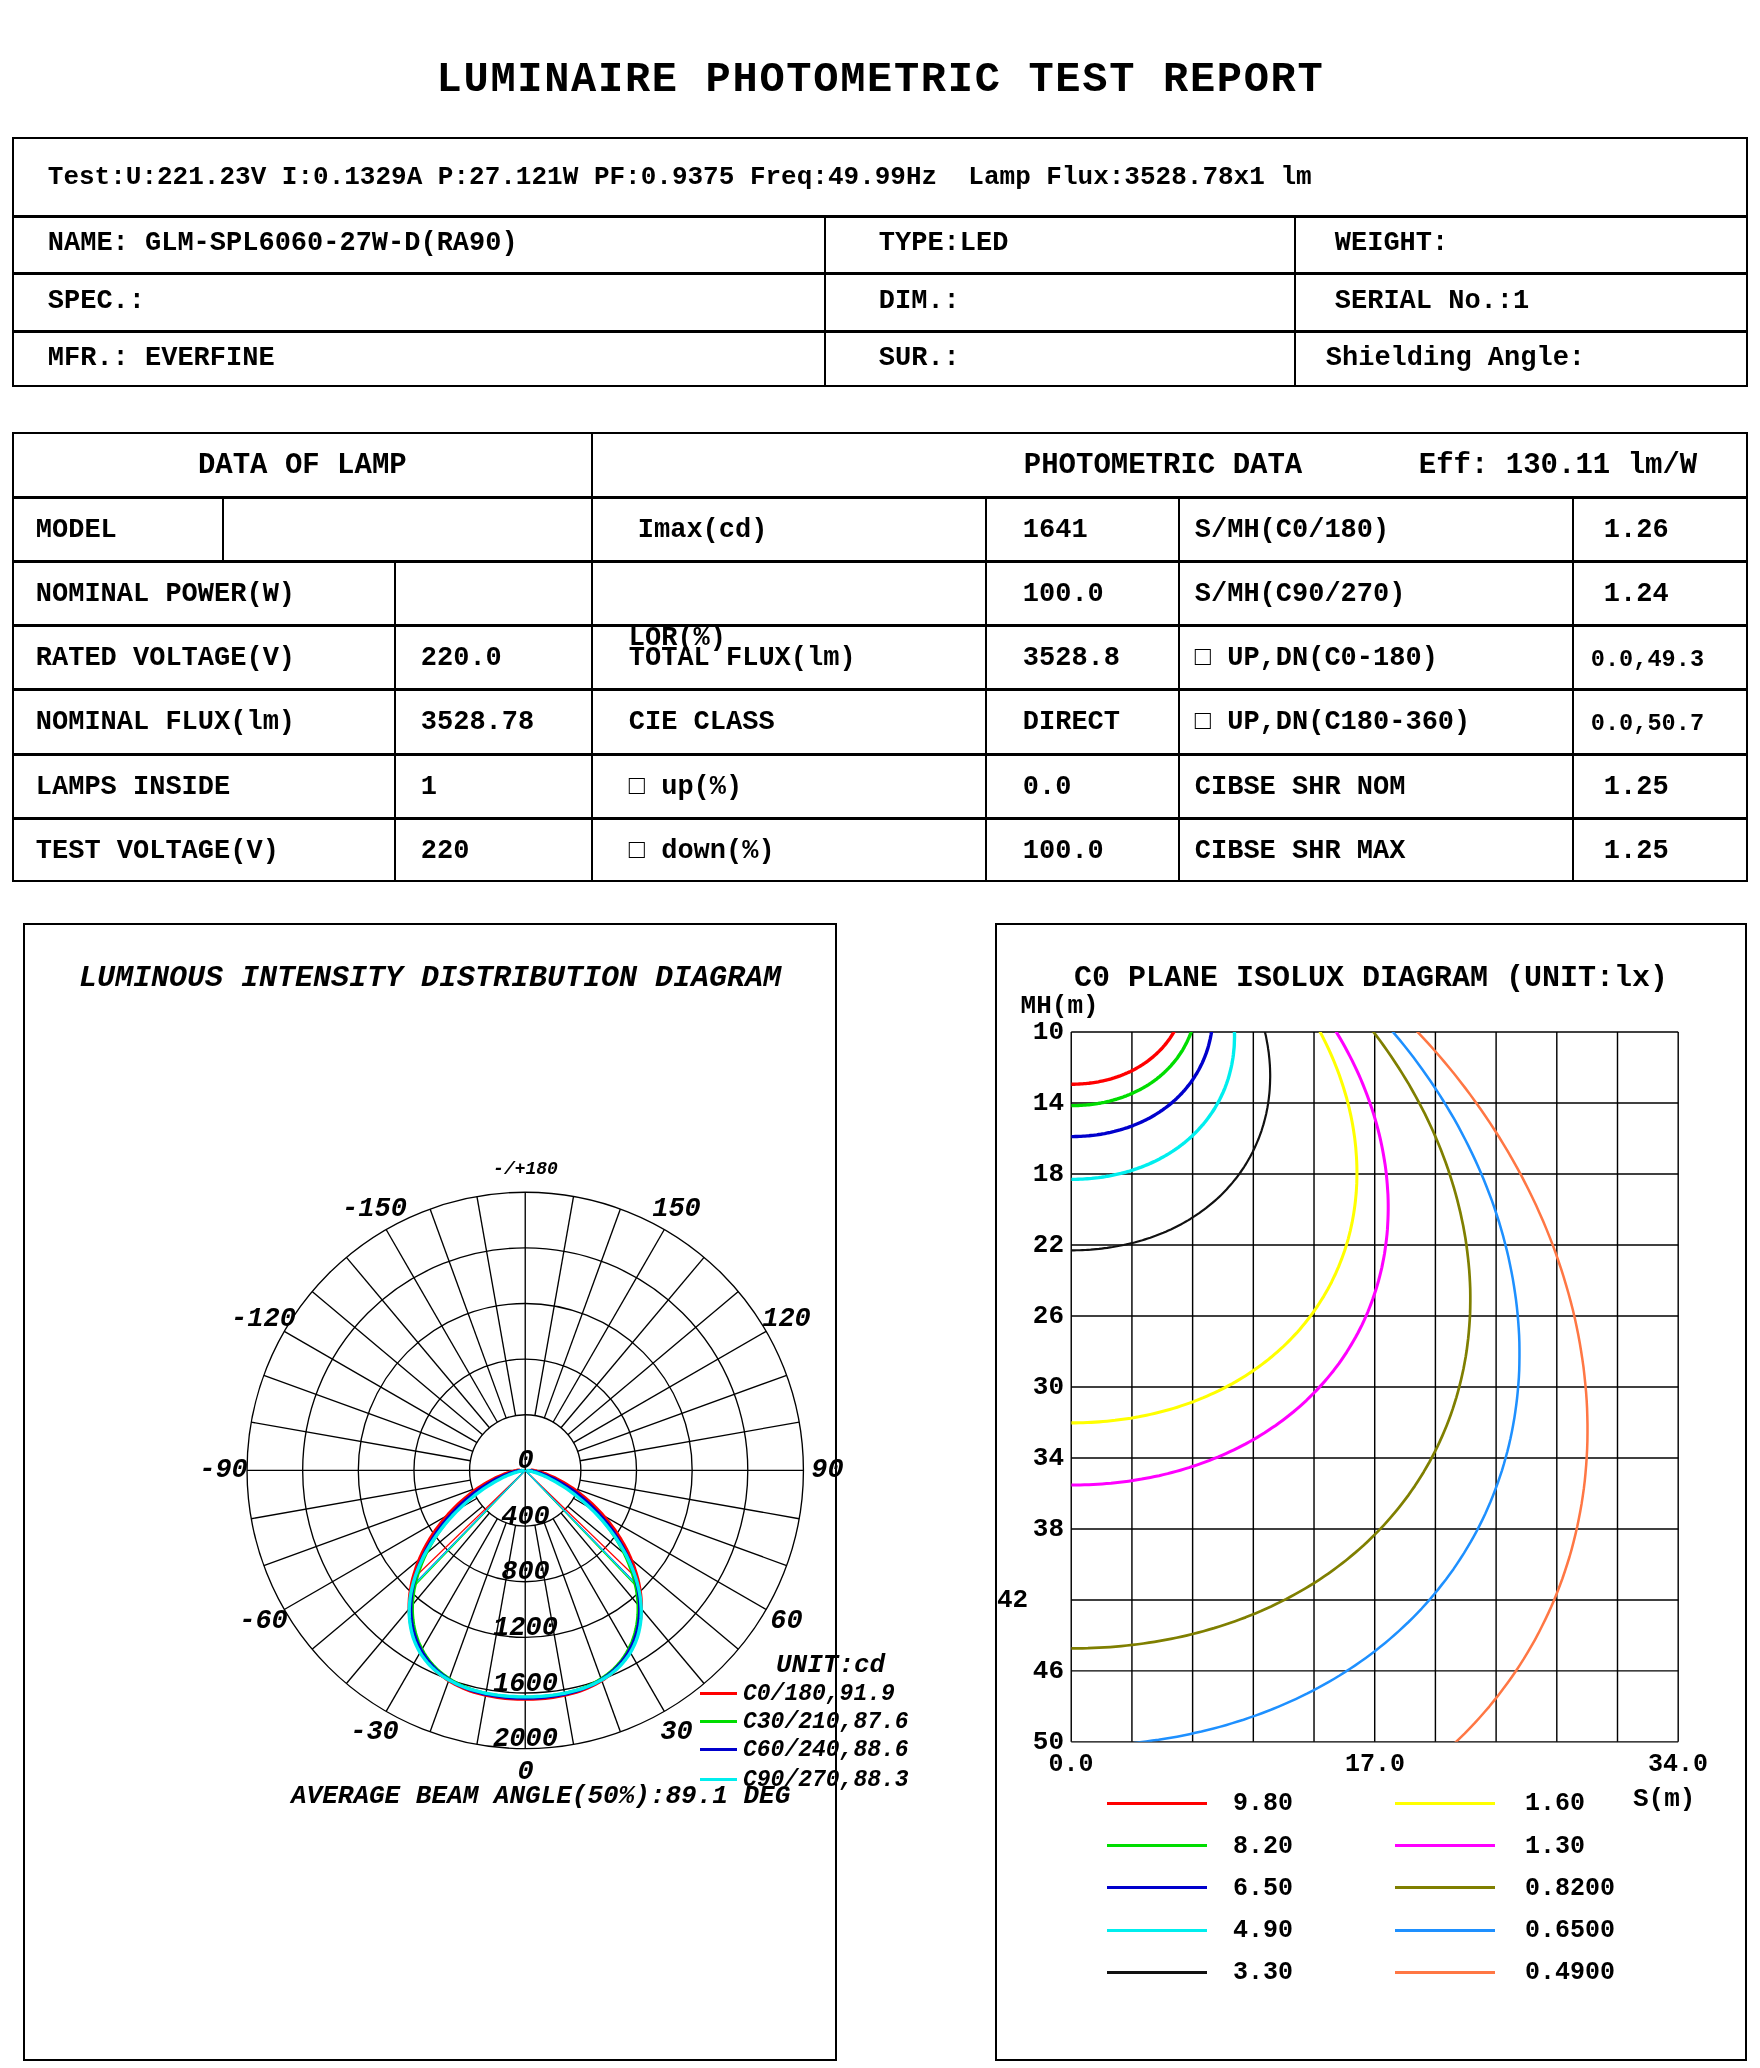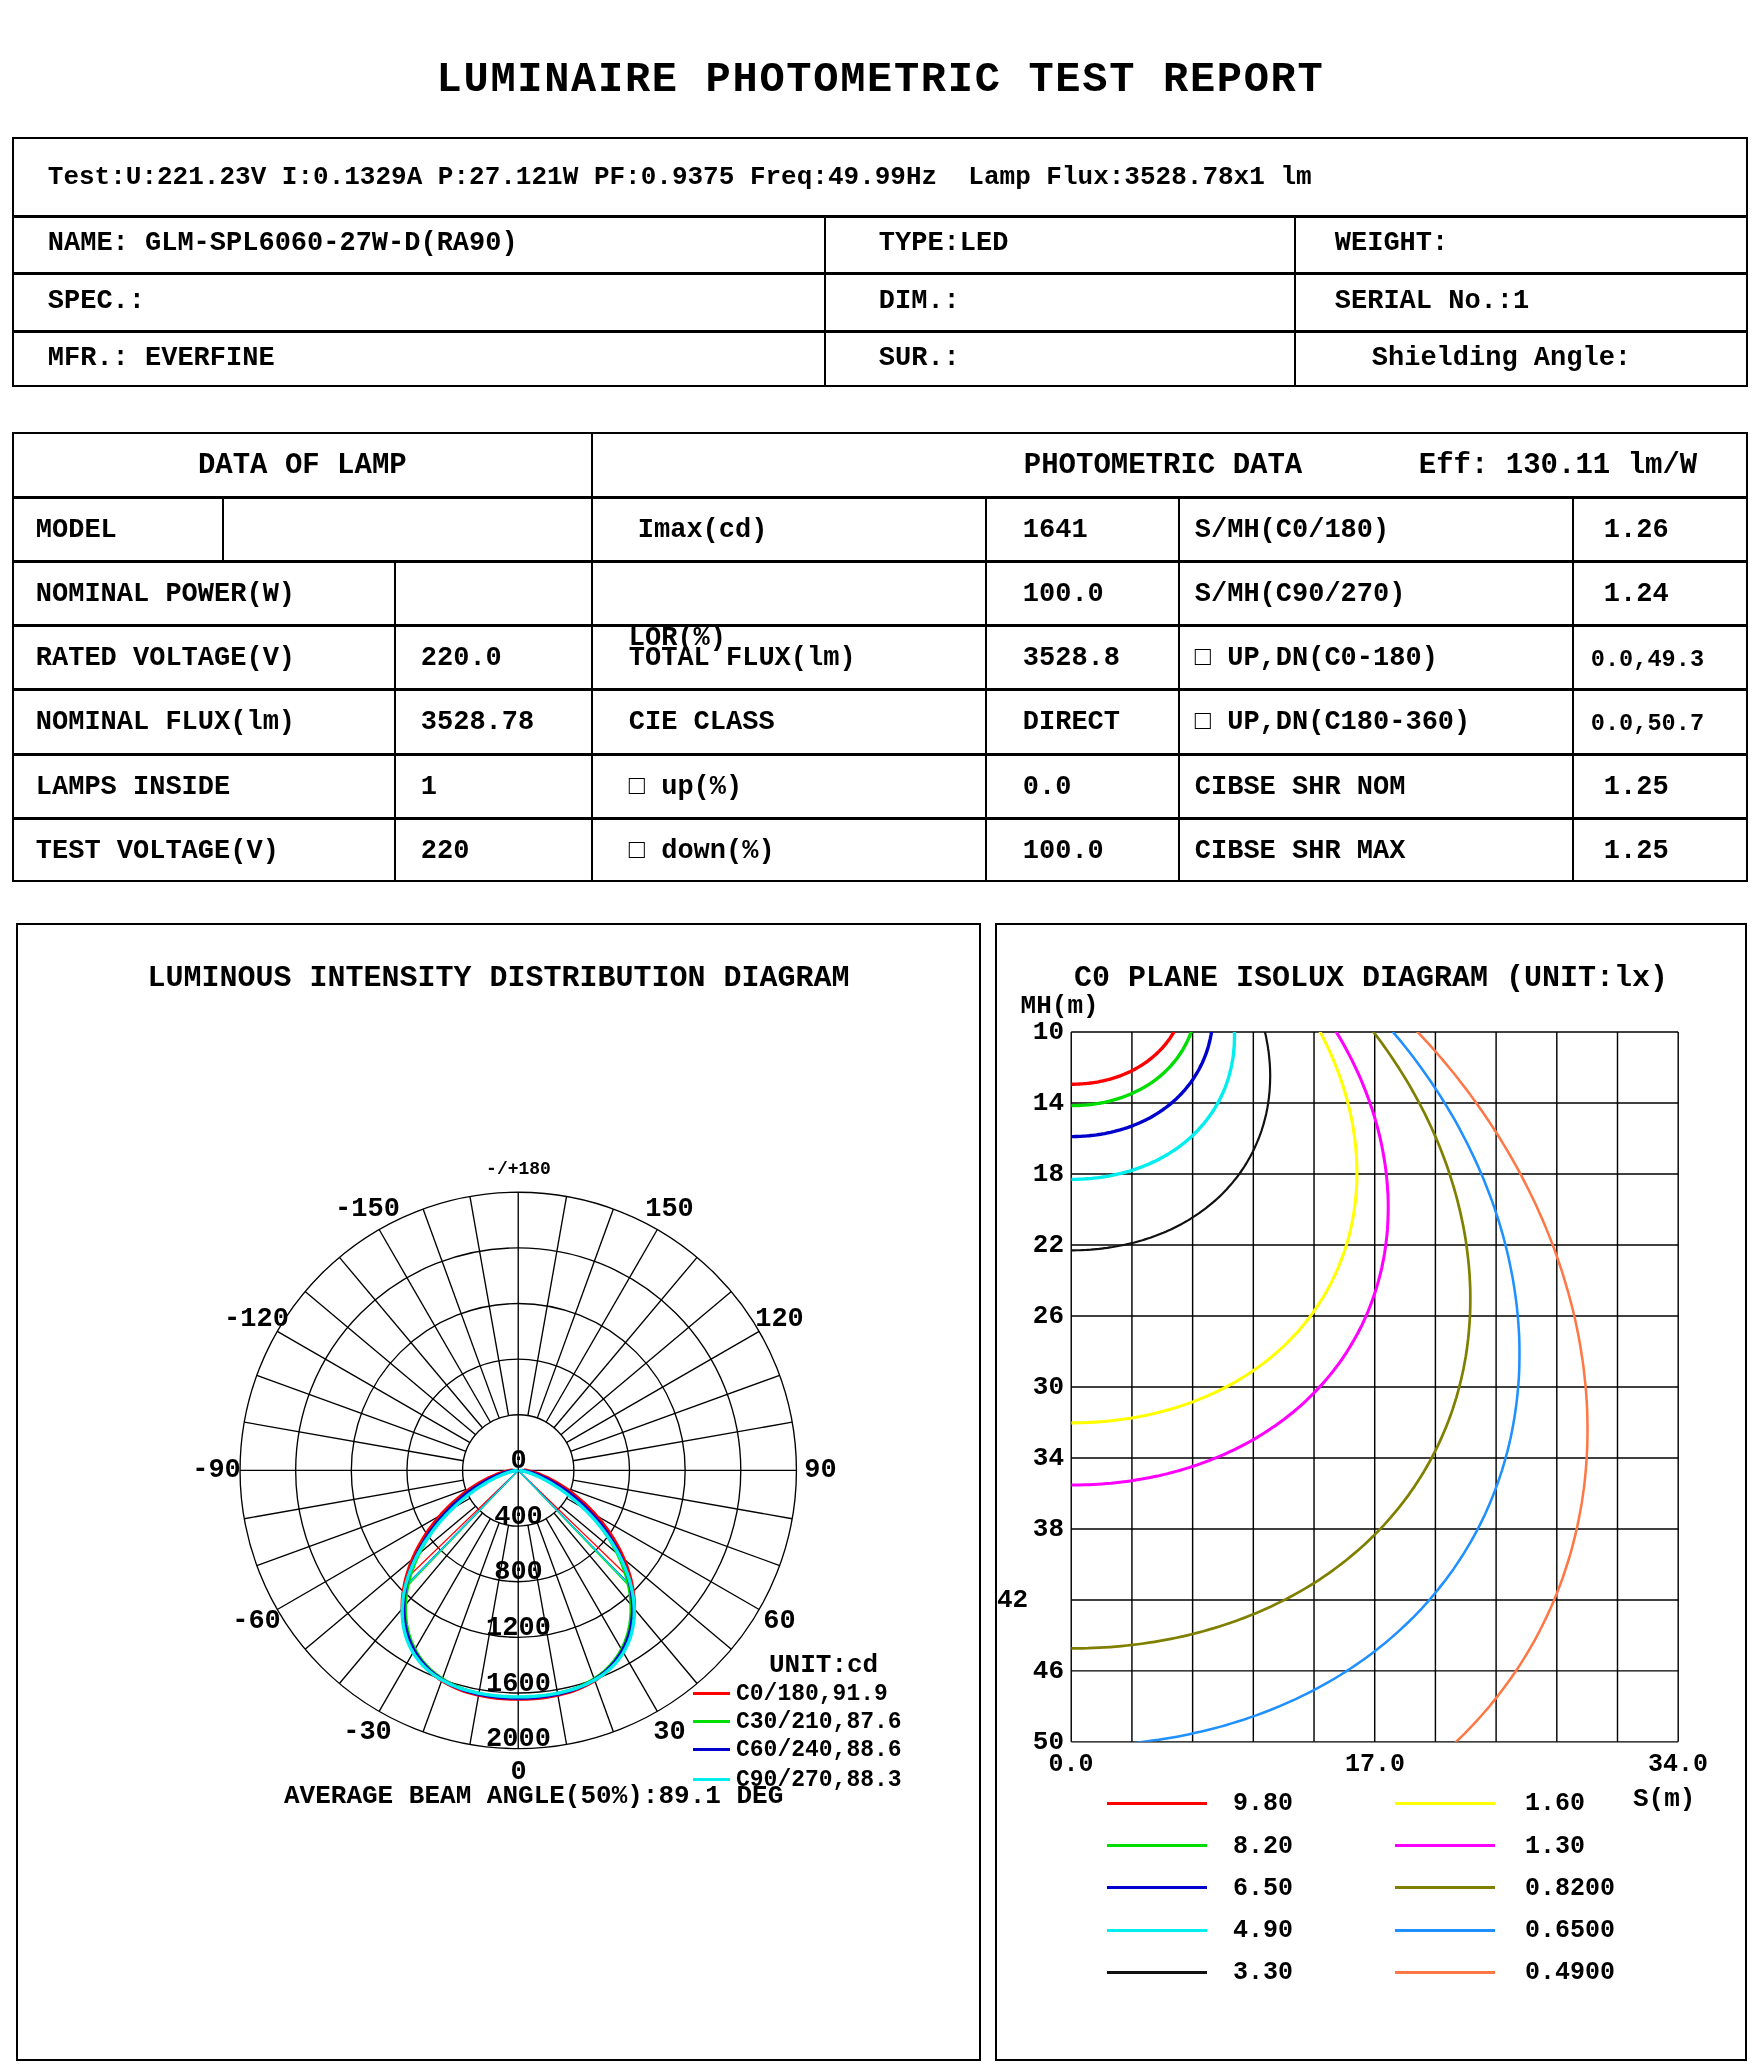--- a/index.html
+++ b/index.html
@@ -37,21 +37,21 @@
 
   <div class="cell f31" style="left:34px;top:23px;">Test:U:221.23V I:0.1329A P:27.121W PF:0.9375 Freq:49.99Hz  Lamp Flux:3528.78x1 lm</div>
   <div class="cell" style="left:34px;top:89px;">NAME: GLM-SPL6060-27W-D(RA90)</div>
   <div class="cell" style="left:865px;top:89px;">TYPE:LED</div>
   <div class="cell" style="left:1321px;top:89px;">WEIGHT:</div>
   <div class="cell" style="left:34px;top:147px;">SPEC.:</div>
   <div class="cell" style="left:865px;top:147px;">DIM.:</div>
   <div class="cell" style="left:1321px;top:147px;">SERIAL No.:1</div>
   <div class="cell" style="left:34px;top:204px;">MFR.: EVERFINE</div>
   <div class="cell" style="left:865px;top:204px;">SUR.:</div>
-  <div class="cell" style="left:1358px;top:204px;">Shielding Angle:</div>
+  <div class="cell" style="left:1312px;top:204px;">Shielding Angle:</div>
 </div>
 
 <div class="box" style="left:11.8px;top:432px;width:1736px;height:450px;">
   <div class="hline" style="left:0;top:62px;width:100%;height:2.5px;"></div>
   <div class="hline" style="left:0;top:126px;width:100%;height:2.5px;"></div>
   <div class="hline" style="left:0;top:190px;width:100%;height:2.5px;"></div>
   <div class="hline" style="left:0;top:254px;width:100%;height:2.5px;"></div>
   <div class="hline" style="left:0;top:319px;width:100%;height:2.5px;"></div>
   <div class="hline" style="left:0;top:383px;width:100%;height:2.5px;"></div>
   <div class="vline" style="left:577px;top:0;width:2.5px;bottom:0;"></div>
@@ -98,21 +98,21 @@
   <div class="cell" style="left:1181px;top:209px;">□ UP,DN(C0-180)</div>
   <div class="cell f28" style="left:1577px;top:211px;">0.0,49.3</div>
   <div class="cell" style="left:1181px;top:273px;">□ UP,DN(C180-360)</div>
   <div class="cell f28" style="left:1577px;top:275px;">0.0,50.7</div>
   <div class="cell" style="left:1181px;top:338px;">CIBSE SHR NOM</div>
   <div class="cell" style="left:1590px;top:338px;">1.25</div>
   <div class="cell" style="left:1181px;top:402px;">CIBSE SHR MAX</div>
   <div class="cell" style="left:1590px;top:402px;">1.25</div>
 </div>
 
-<div class="box" style="left:16px;top:923px;width:965px;height:1138px;">
+<div class="box" style="left:23px;top:923px;width:814px;height:1138px;font-style:italic;">
   <div class="diagram-title" style="top:36px;">LUMINOUS INTENSITY DISTRIBUTION DIAGRAM</div>
   <svg id="polar-svg" width="960" height="1133" viewBox="0 0 1138 1344">
       <circle cx="593" cy="647" r="66" fill="none" stroke="#000" stroke-width="1.6"></circle>
       <circle cx="593" cy="647" r="132" fill="none" stroke="#000" stroke-width="1.6"></circle>
       <circle cx="593" cy="647" r="198" fill="none" stroke="#000" stroke-width="1.6"></circle>
       <circle cx="593" cy="647" r="264" fill="none" stroke="#000" stroke-width="1.6"></circle>
       <circle cx="593" cy="647" r="330" fill="none" stroke="#000" stroke-width="1.6"></circle>
       <line x1="604.4607797260174" y1="711.9973116988058" x2="650.303898630087" y2="971.9865584940287" stroke="#000" stroke-width="1.6"></line>
       <line x1="615.5733294594942" y1="709.0197129718699" x2="705.8666472974706" y2="957.0985648593498" stroke="#000" stroke-width="1.6"></line>
       <line x1="626" y1="704.157676649773" x2="758" y2="932.7883832488648" stroke="#000" stroke-width="1.6"></line>

